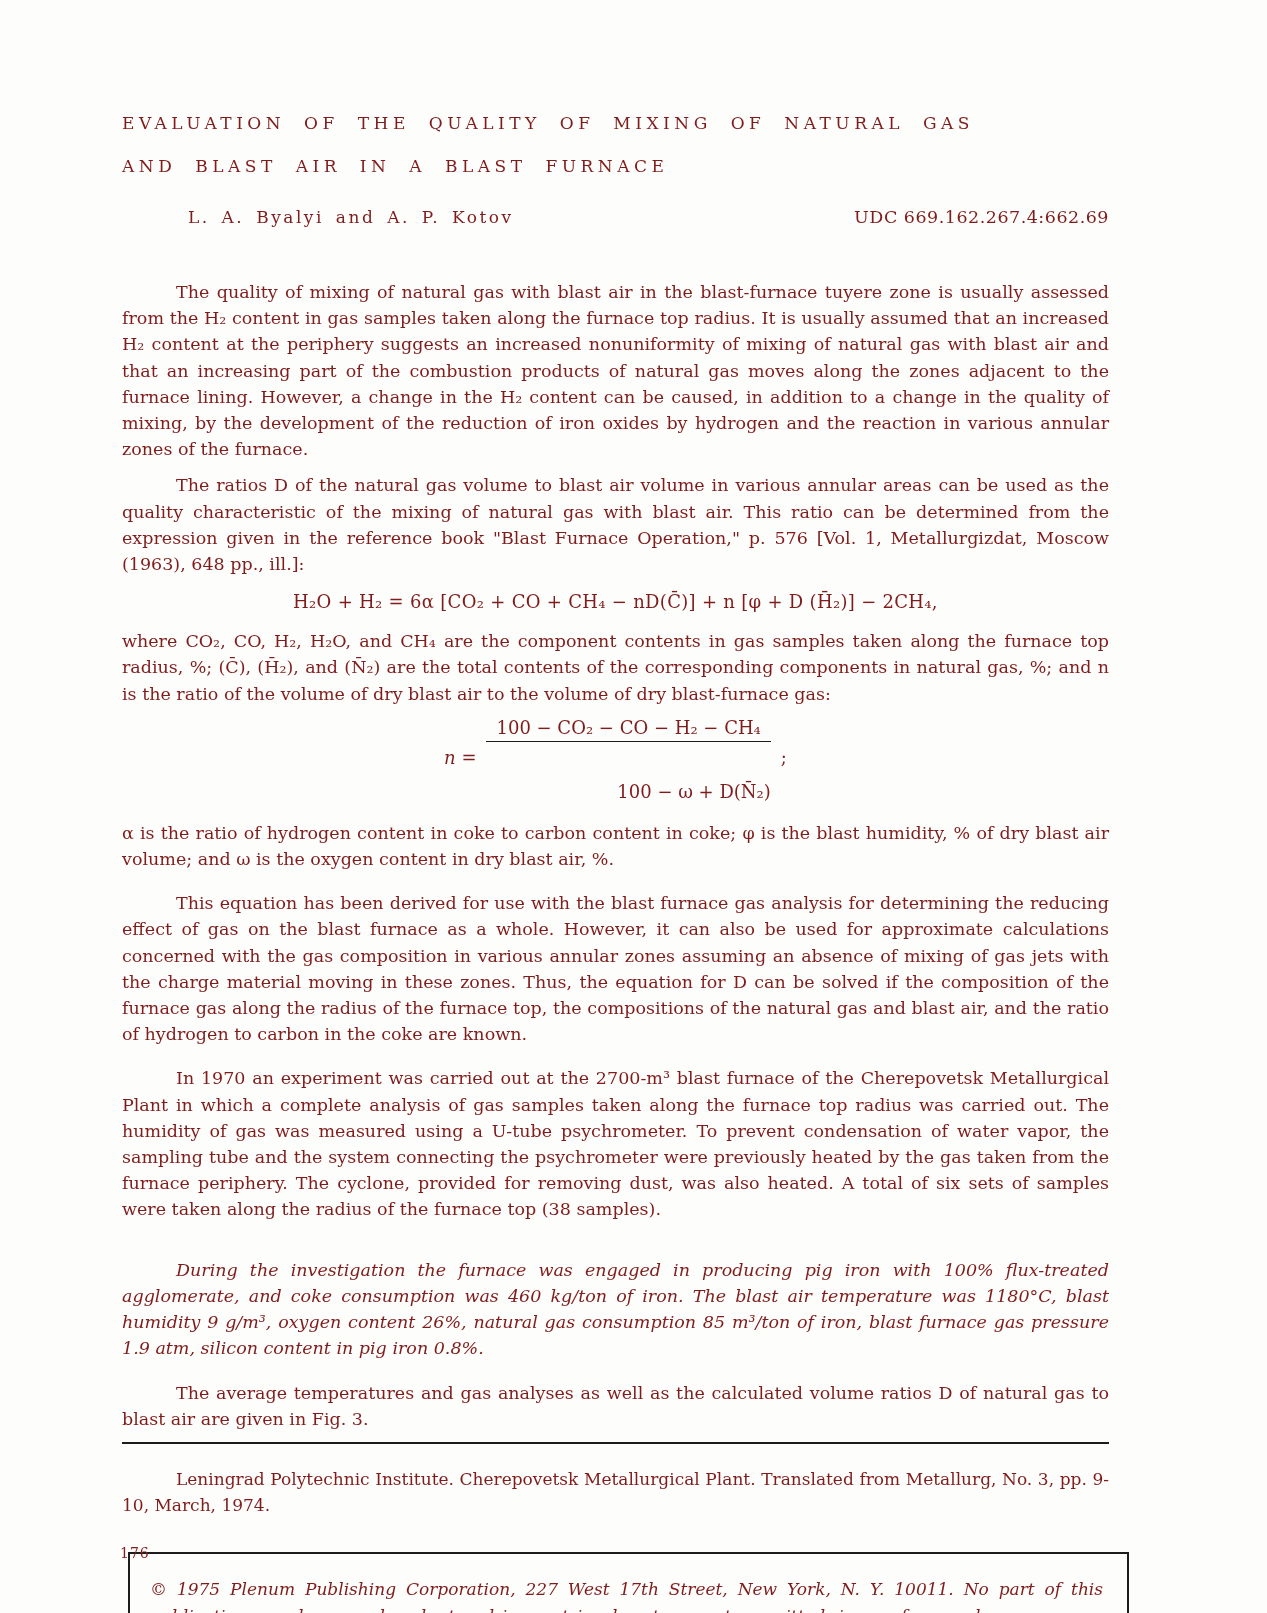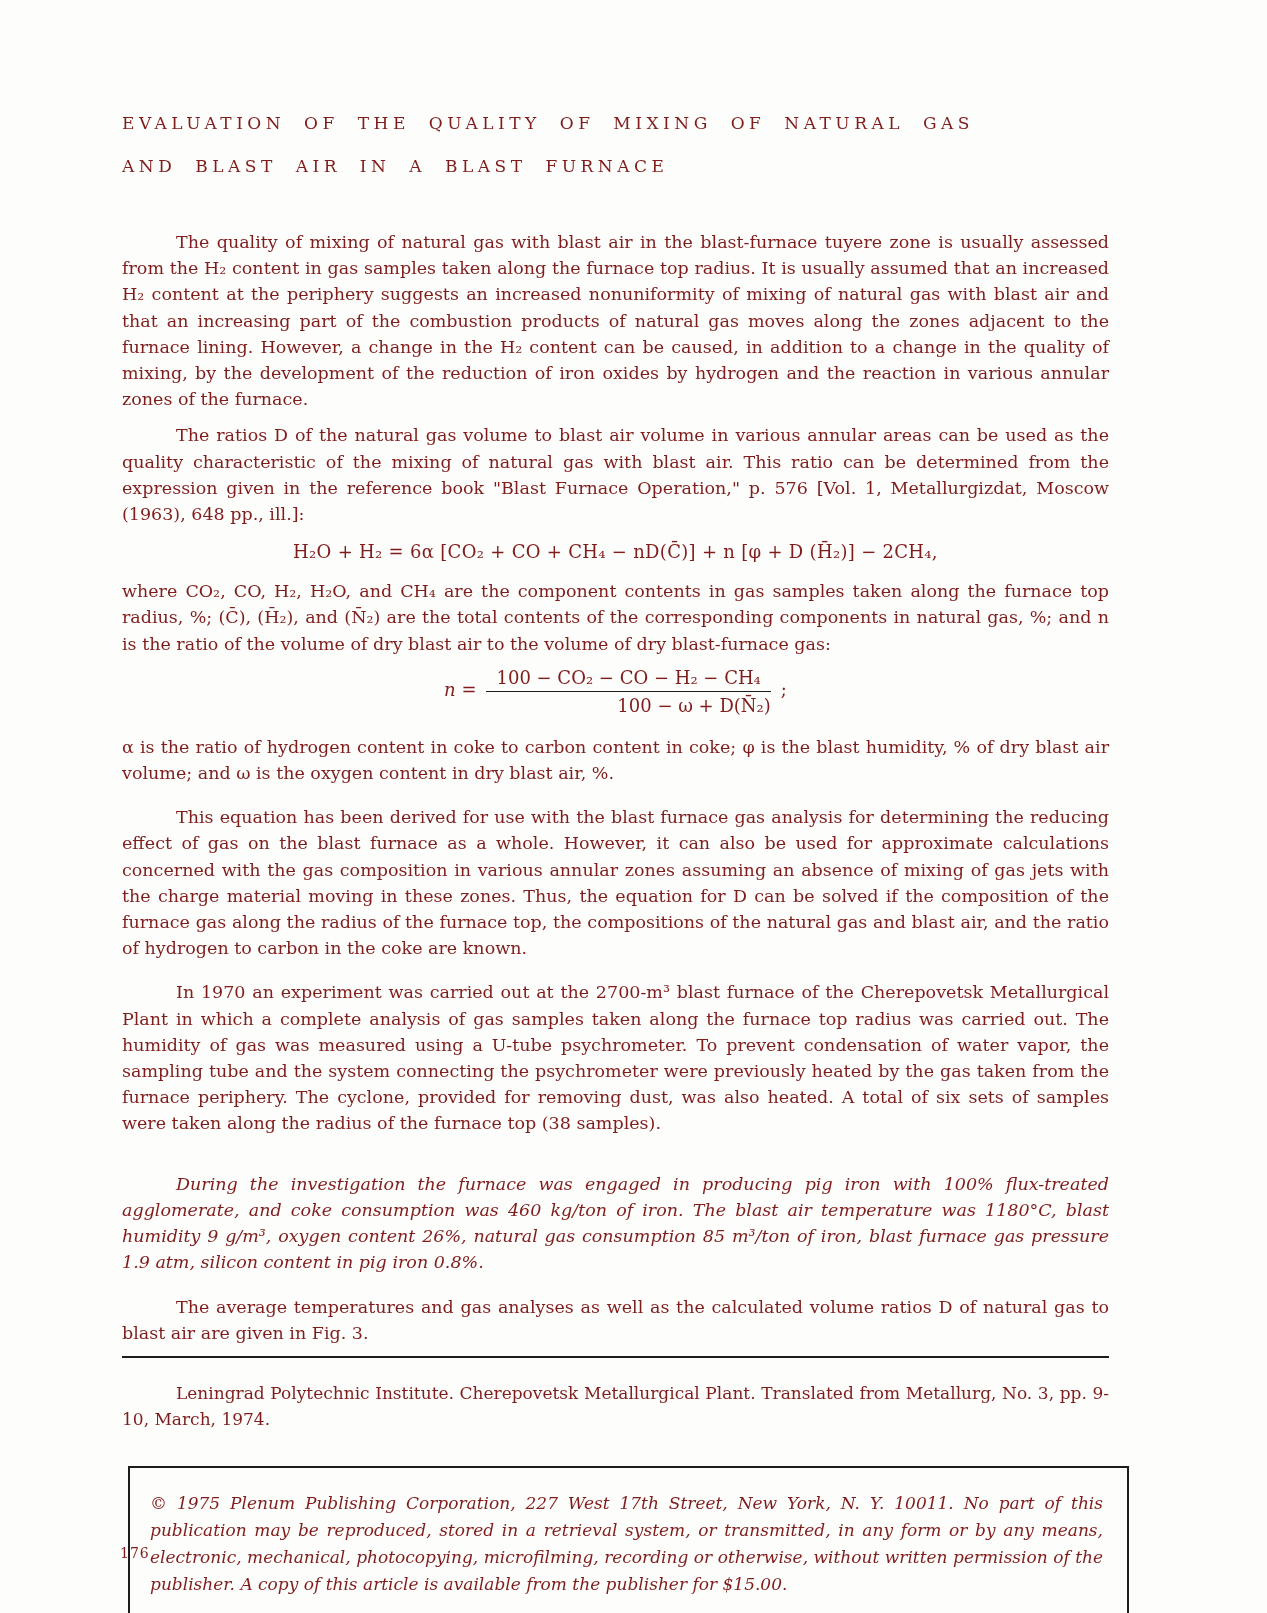--- a/index.html
+++ b/index.html
@@ -62,21 +62,21 @@
     display:inline-flex;
     flex-direction:column;
     vertical-align:middle;
     text-align:right;
     margin:0 6px;
   }
   .frac .num{
     border-bottom:1.6px solid #1c1c1c;
     padding:0 10px 3px 10px;
   }
-  .frac .den{padding-top:3px;}
+  .frac .den{padding-top:3px;margin-top:36px;}
   .eq-lhs{font-style:italic;margin-right:4px;}
   .eq-suffix{margin-left:4px;}
   .footnote-block{
     border-top:2.5px solid #1c1c1c;
     padding-top:22px;
   }
   .footnote-block p{
     font-size:17px;
     line-height:26px;
     text-align:justify;
@@ -103,20 +103,24 @@
   }
 </style>
 </head>
 <body>
 
 <div class="page">
 
   <h1 class="title-line">EVALUATION OF THE QUALITY OF MIXING OF NATURAL GAS</h1>
   <h1 class="title-line">AND BLAST AIR IN A BLAST FURNACE</h1>
 
+  <div class="byline-row">
+    <span class="authors">L. A. Byalyi and A. P. Kotov</span>
+    <span class="udc">UDC 669.162.267.4:662.69</span>
+  </div>
 
   <div class="body-text">
 
     <p class="para ind">The quality of mixing of natural gas with blast air in the blast-furnace tuyere zone is usually assessed from the H₂ content in gas samples taken along the furnace top radius.  It is usually assumed that an increased H₂ content at the periphery suggests an increased nonuniformity of mixing of natural gas with blast air and that an increasing part of the combustion products of natural gas moves along the zones adjacent to the furnace lining.  However, a change in the H₂ content can be caused, in addition to a change in the quality of mixing, by the development of the reduction of iron oxides by hydrogen and the reaction in various annular zones of the furnace.</p>
 
     <p class="para ind">The ratios D of the natural gas volume to blast air volume in various annular areas can be used as the quality characteristic of the mixing of natural gas with blast air.  This ratio can be determined from the expression given in the reference book "Blast Furnace Operation," p. 576 [Vol. 1, Metallurgizdat, Moscow (1963), 648 pp., ill.]:</p>
 
     <div class="equation">H₂O + H₂ = 6α [CO₂ + CO + CH₄ − nD(C̄)] + n [φ + D (H̄₂)] − 2CH₄,</div>
 
     <p class="para noind">where CO₂, CO, H₂, H₂O, and CH₄ are the component contents in gas samples taken along the furnace top radius, %; (C̄), (H̄₂), and (N̄₂) are the total contents of the corresponding components in natural gas, %; and n is the ratio of the volume of dry blast air to the volume of dry blast-furnace gas:</p>

